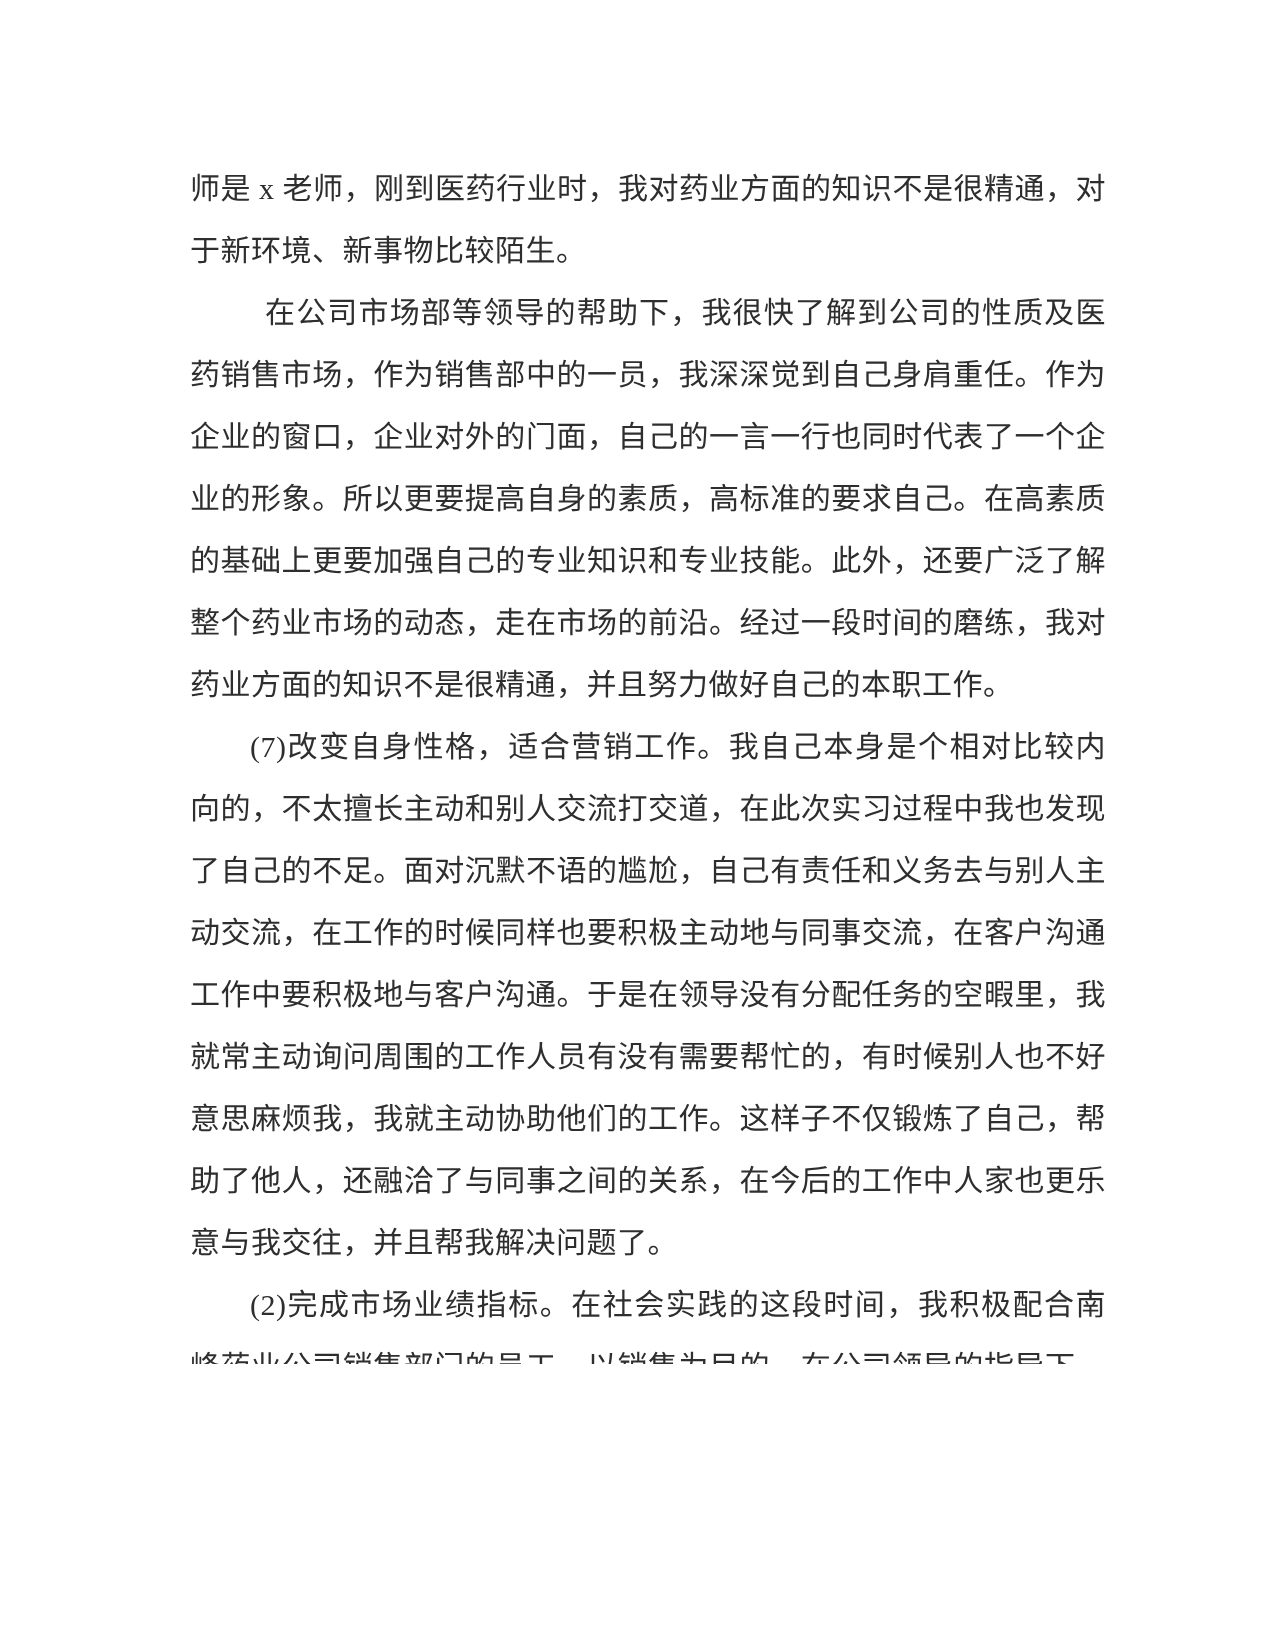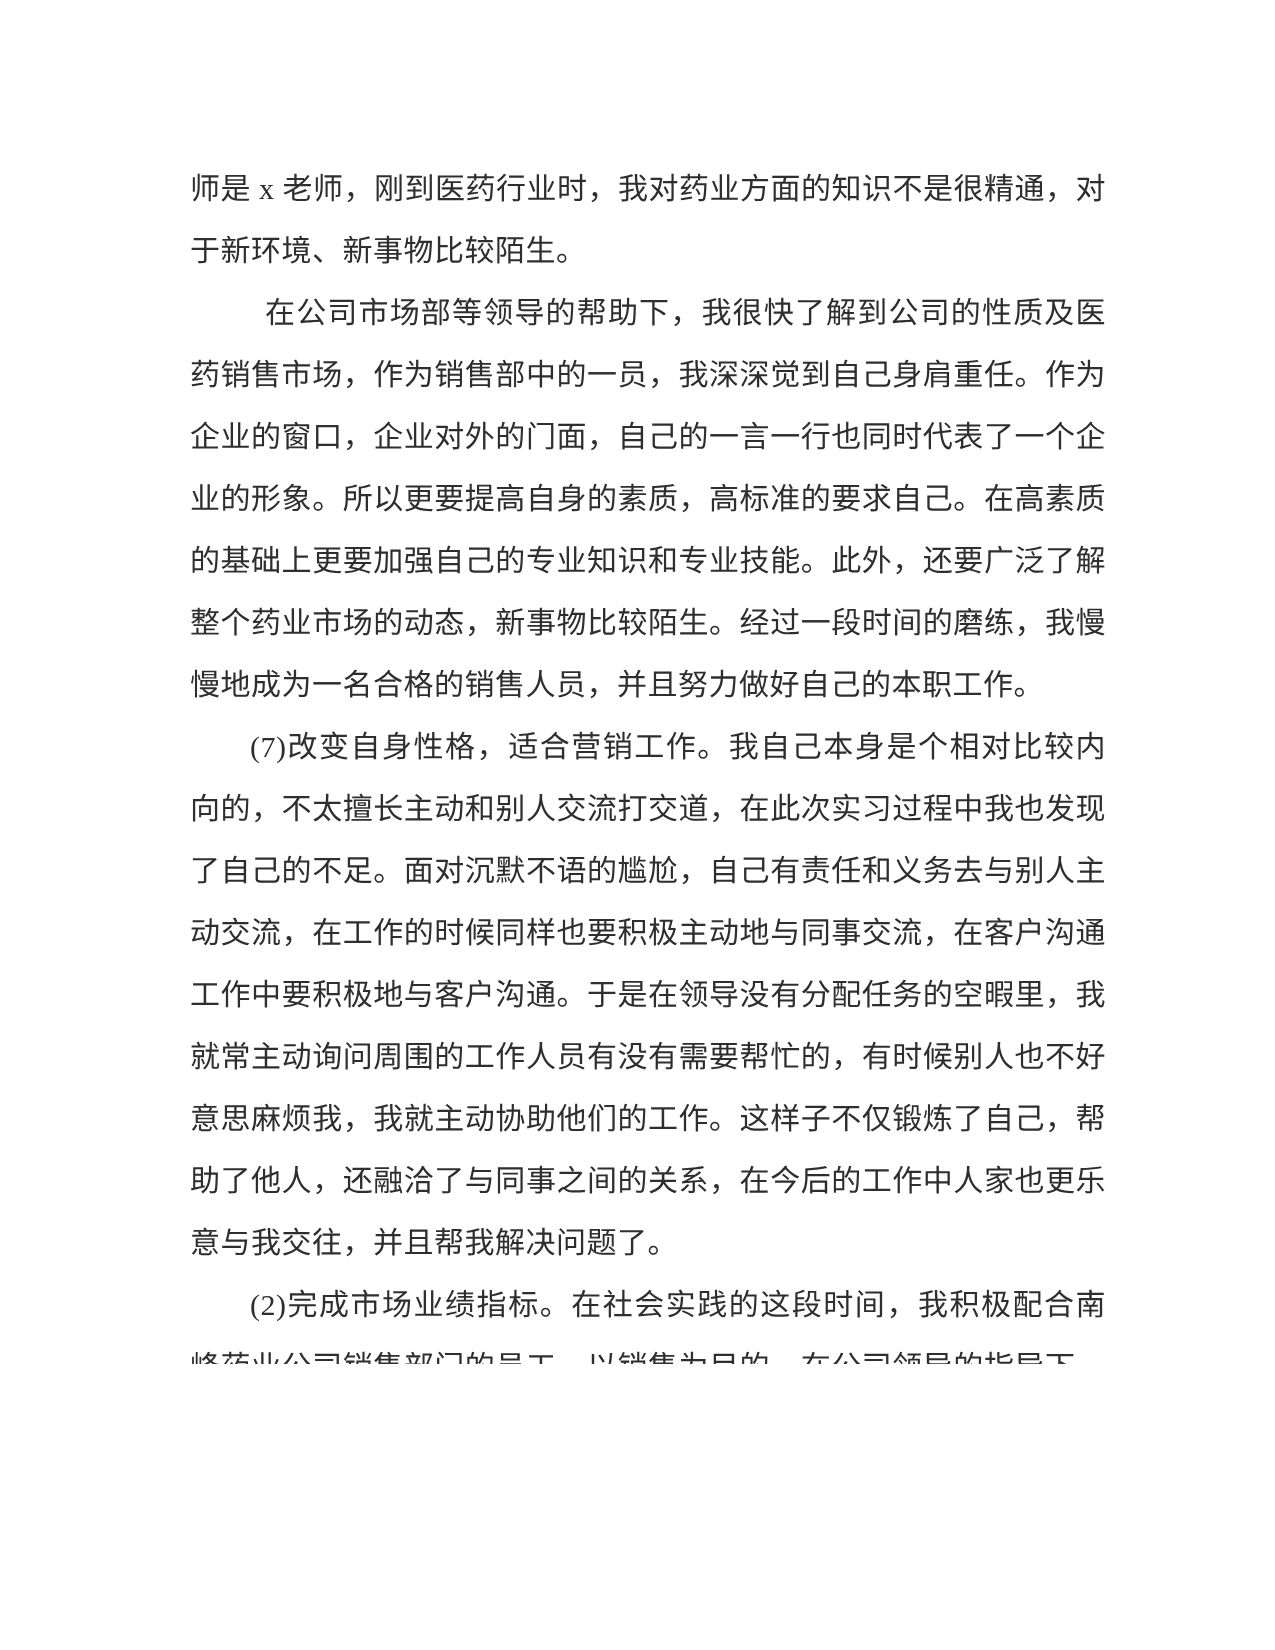--- a/index.html
+++ b/index.html
@@ -38,17 +38,17 @@
   .para.indent-2 { text-indent: 60px; }
   
   .para.indent-25 { text-indent: 75px; }
 </style>
 </head>
 <body>
 
 <div class="page">
   <div class="doc-body">
     <p class="para no-indent">师是 x 老师，刚到医药行业时，我对药业方面的知识不是很精通，对于新环境、新事物比较陌生。</p>
-    <p class="para indent-25">在公司市场部等领导的帮助下，我很快了解到公司的性质及医药销售市场，作为销售部中的一员，我深深觉到自己身肩重任。作为企业的窗口，企业对外的门面，自己的一言一行也同时代表了一个企业的形象。所以更要提高自身的素质，高标准的要求自己。在高素质的基础上更要加强自己的专业知识和专业技能。此外，还要广泛了解整个药业市场的动态，新事物比较陌生。经过一段时间的磨练，我慢慢地成为一名合格的销售人员，并且努力做好自己的本职工作。</p>
+    <p class="para indent-25">在公司市场部等领导的帮助下，我很快了解到公司的性质及医药销售市场，作为销售部中的一员，我深深觉到自己身肩重任。作为企业的窗口，企业对外的门面，自己的一言一行也同时代表了一个企业的形象。所以更要提高自身的素质，高标准的要求自己。在高素质的基础上更要加强自己的专业知识和专业技能。此外，还要广泛了解整个药业市场的动态，走在市场的前沿。经过一段时间的磨练，我对药业方面的知识不是很精通，并且努力做好自己的本职工作。</p>
     <p class="para indent-2">(7)改变自身性格，适合营销工作。我自己本身是个相对比较内向的，不太擅长主动和别人交流打交道，在此次实习过程中我也发现了自己的不足。面对沉默不语的尴尬，自己有责任和义务去与别人主动交流，在工作的时候同样也要积极主动地与同事交流，在客户沟通工作中要积极地与客户沟通。于是在领导没有分配任务的空暇里，我就常主动询问周围的工作人员有没有需要帮忙的，有时候别人也不好意思麻烦我，我就主动协助他们的工作。这样子不仅锻炼了自己，帮助了他人，还融洽了与同事之间的关系，在今后的工作中人家也更乐意与我交往，并且帮我解决问题了。</p>
     <p class="para indent-2">(2)完成市场业绩指标。在社会实践的这段时间，我积极配合南峰药业公司销售部门的员工，以销售为目的，在公司领导的指导下，完成经营价格的制定，在暑假前策划完成了广告宣传，为销售奠定了基</p>
   </div>
 </div>
 
 </body></html>

